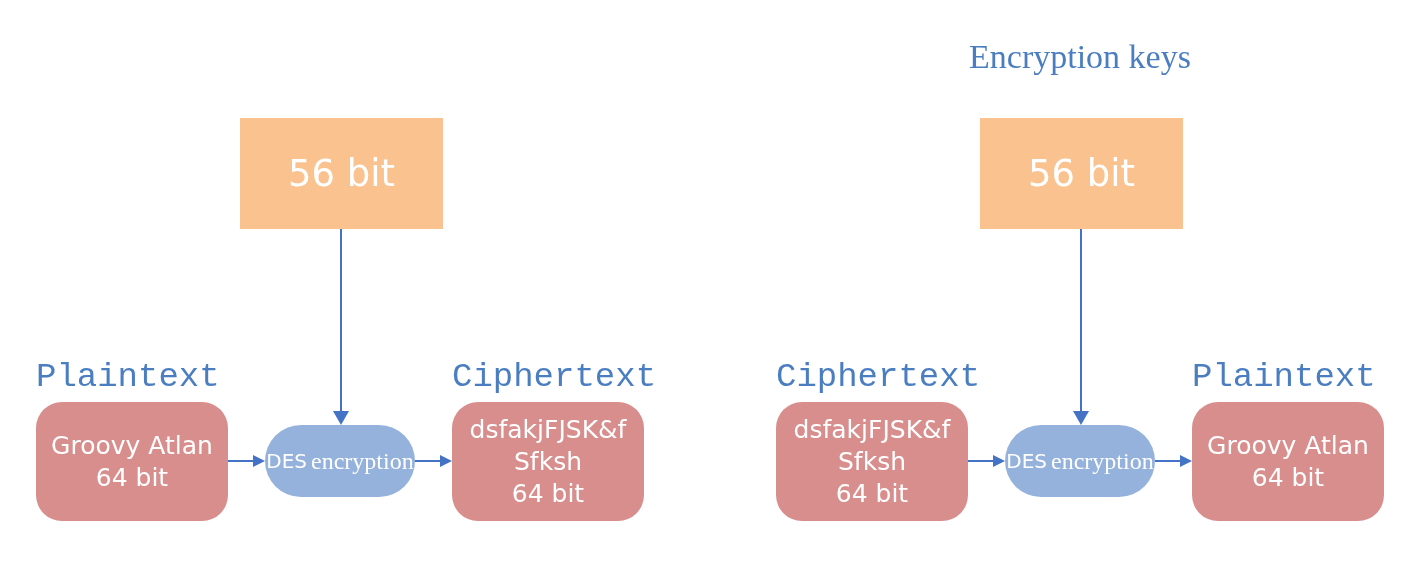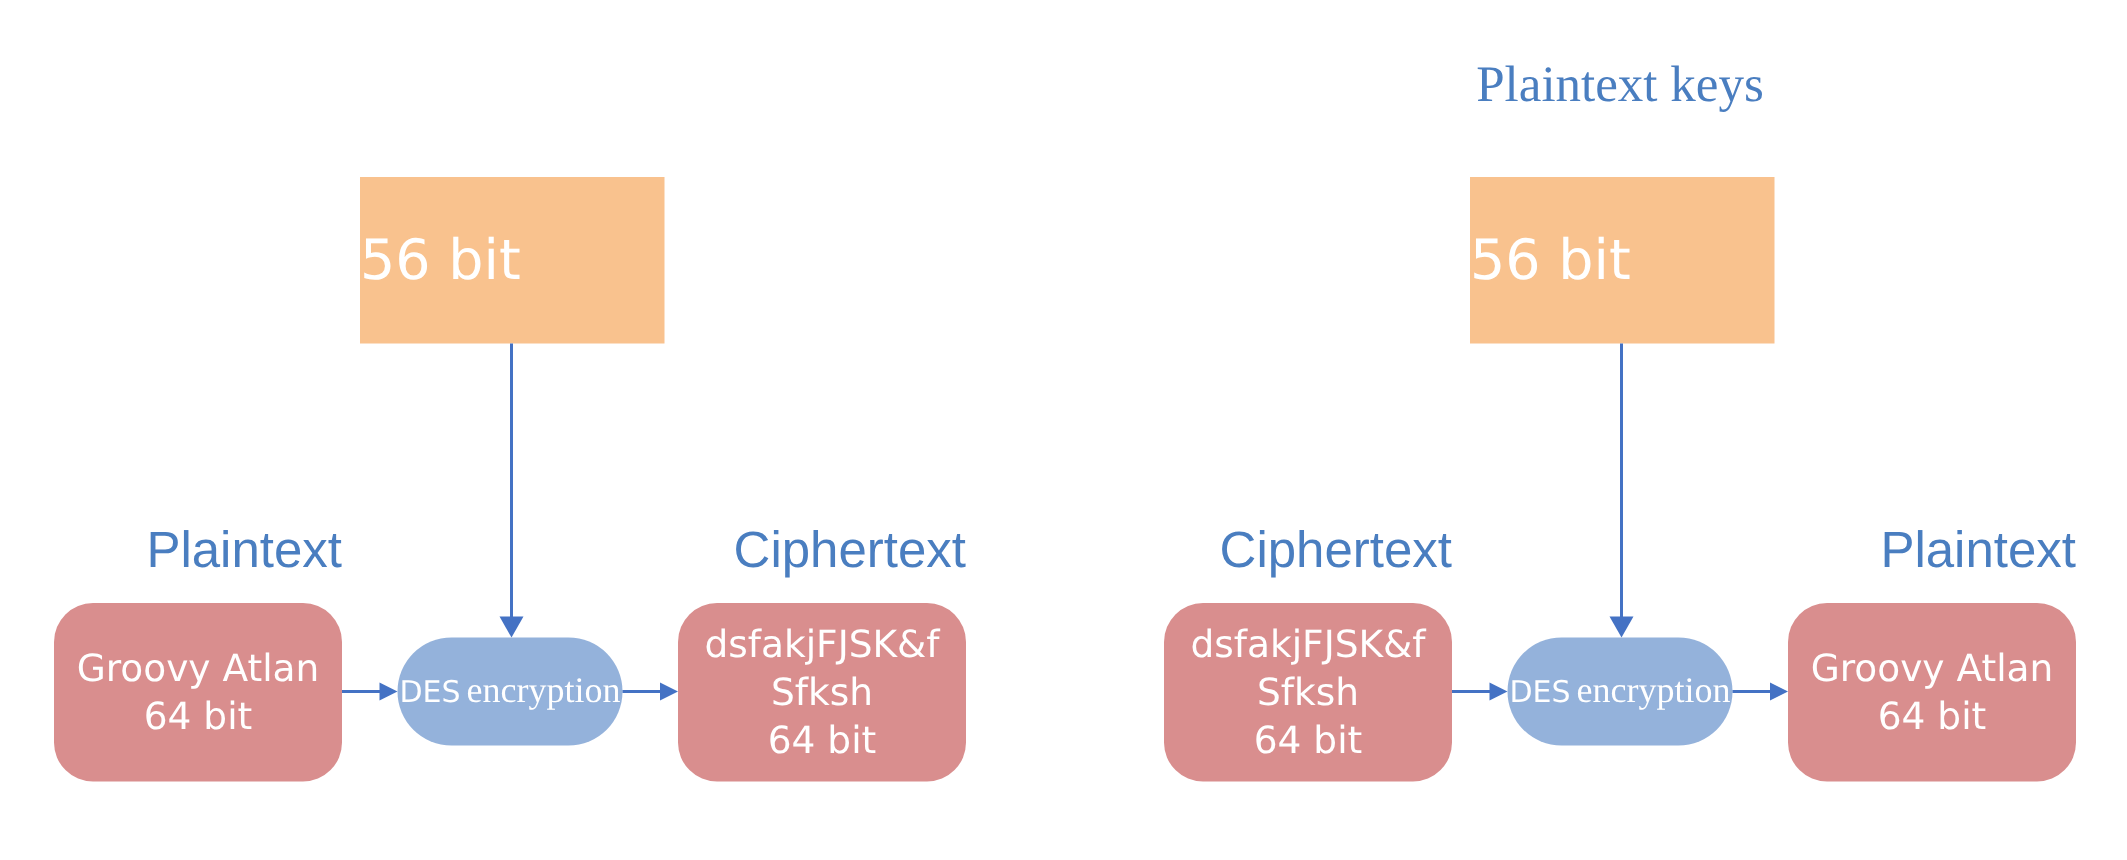--- a/index.html
+++ b/index.html
@@ -35,41 +35,41 @@
     top: 38px;
     width: 400px;
     text-align: center;
     font-family: "Liberation Serif", "DejaVu Serif", serif;
     font-size: 34px;
     color: var(--title-text);
     white-space: nowrap;
   }
   .io-label {
     position: absolute;
-    top: 348px;
+    top: 358px;
     width: 192px;
-    text-align: right;
-    font-family: Liberation Sans, sans-serif;
+    text-align: left;
+    font-family: Liberation Mono, monospace;
     font-size: 34px;
     color: var(--title-text);
     white-space: nowrap;
   }
   .io-label.in  { left: 0; }
   .io-label.out { left: 416px; }
 
   .key-box {
     position: absolute;
     left: 204px;
     top: 118px;
     width: 203px;
     height: 111px;
     background: var(--key-box-fill);
     display: flex;
     align-items: center;
-    justify-content: flex-start;
+    justify-content: center;
     color: var(--box-text);
     font-size: 37px;
   }
   .data-box {
     position: absolute;
     top: 402px;
     width: 192px;
     height: 119px;
     background: var(--data-box-fill);
     border-radius: 26px;
@@ -176,21 +176,21 @@
 
     <div class="io-label out">Ciphertext</div>
     <div class="data-box out">
         <div>dsfakjFJSK&amp;f</div>
         <div>Sfksh</div>
         <div>64 bit</div>
       </div>
   </div>
 
   <div class="diagram right">
-    <div class="keys-title">Plaintext keys</div>
+    <div class="keys-title">Encryption keys</div>
     <div class="key-box">
       <span>56 bit</span>
     </div>
     <div class="v-line"></div>
     <div class="v-head"></div>
 
     <div class="io-label in">Ciphertext</div>
     <div class="data-box in">
         <div>dsfakjFJSK&amp;f</div>
         <div>Sfksh</div>

